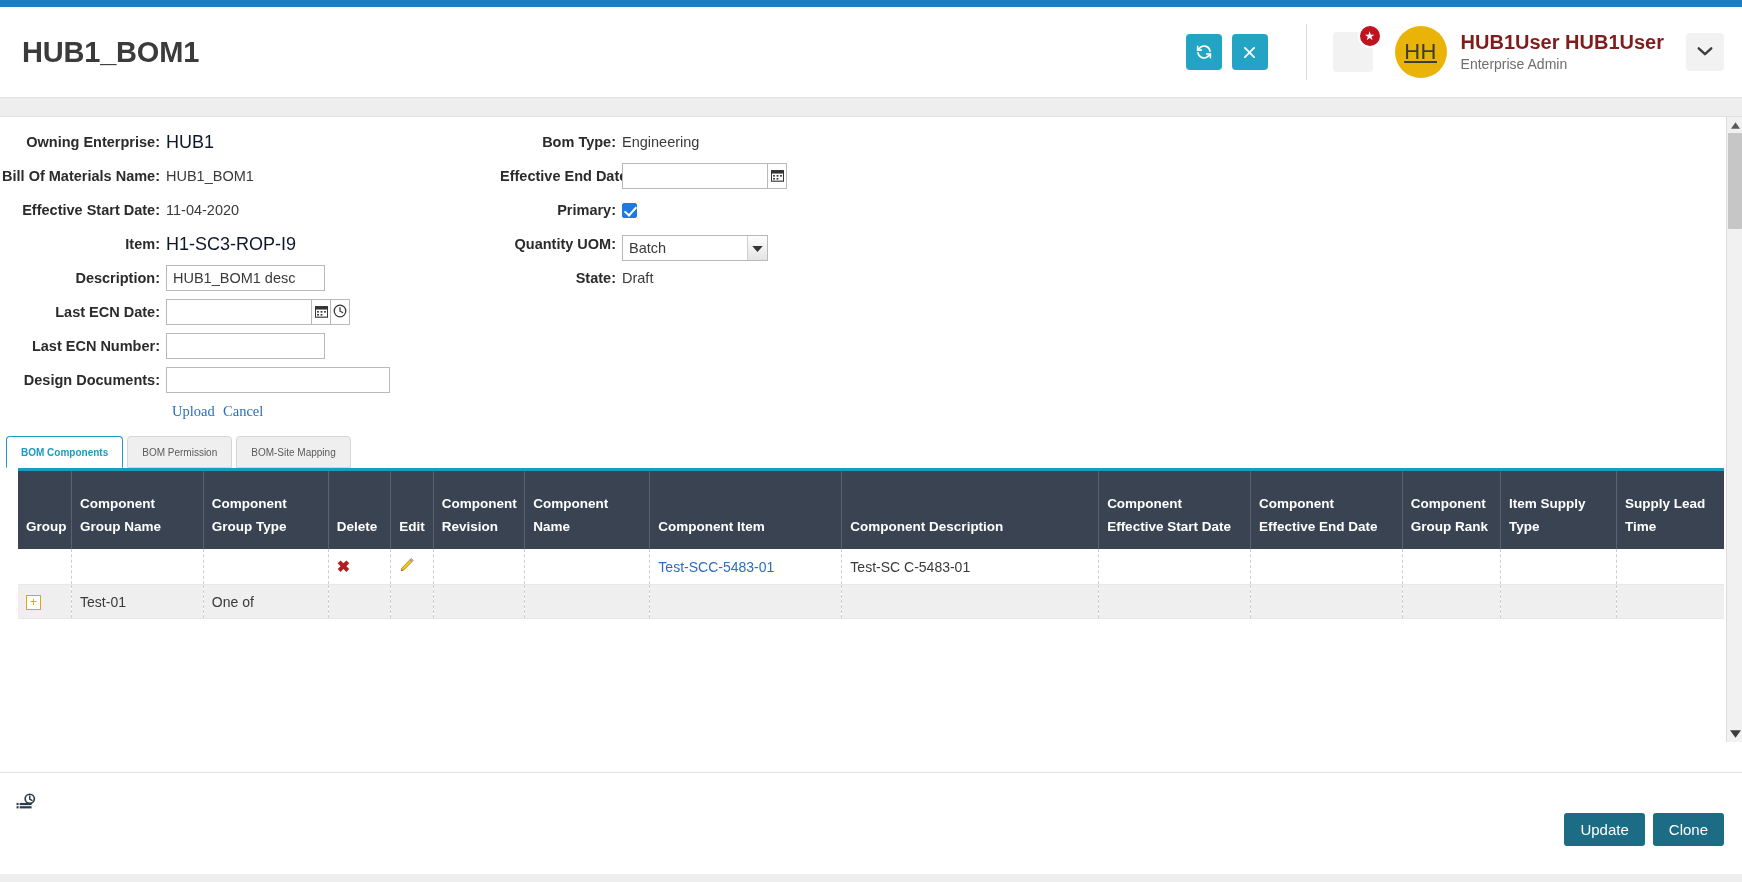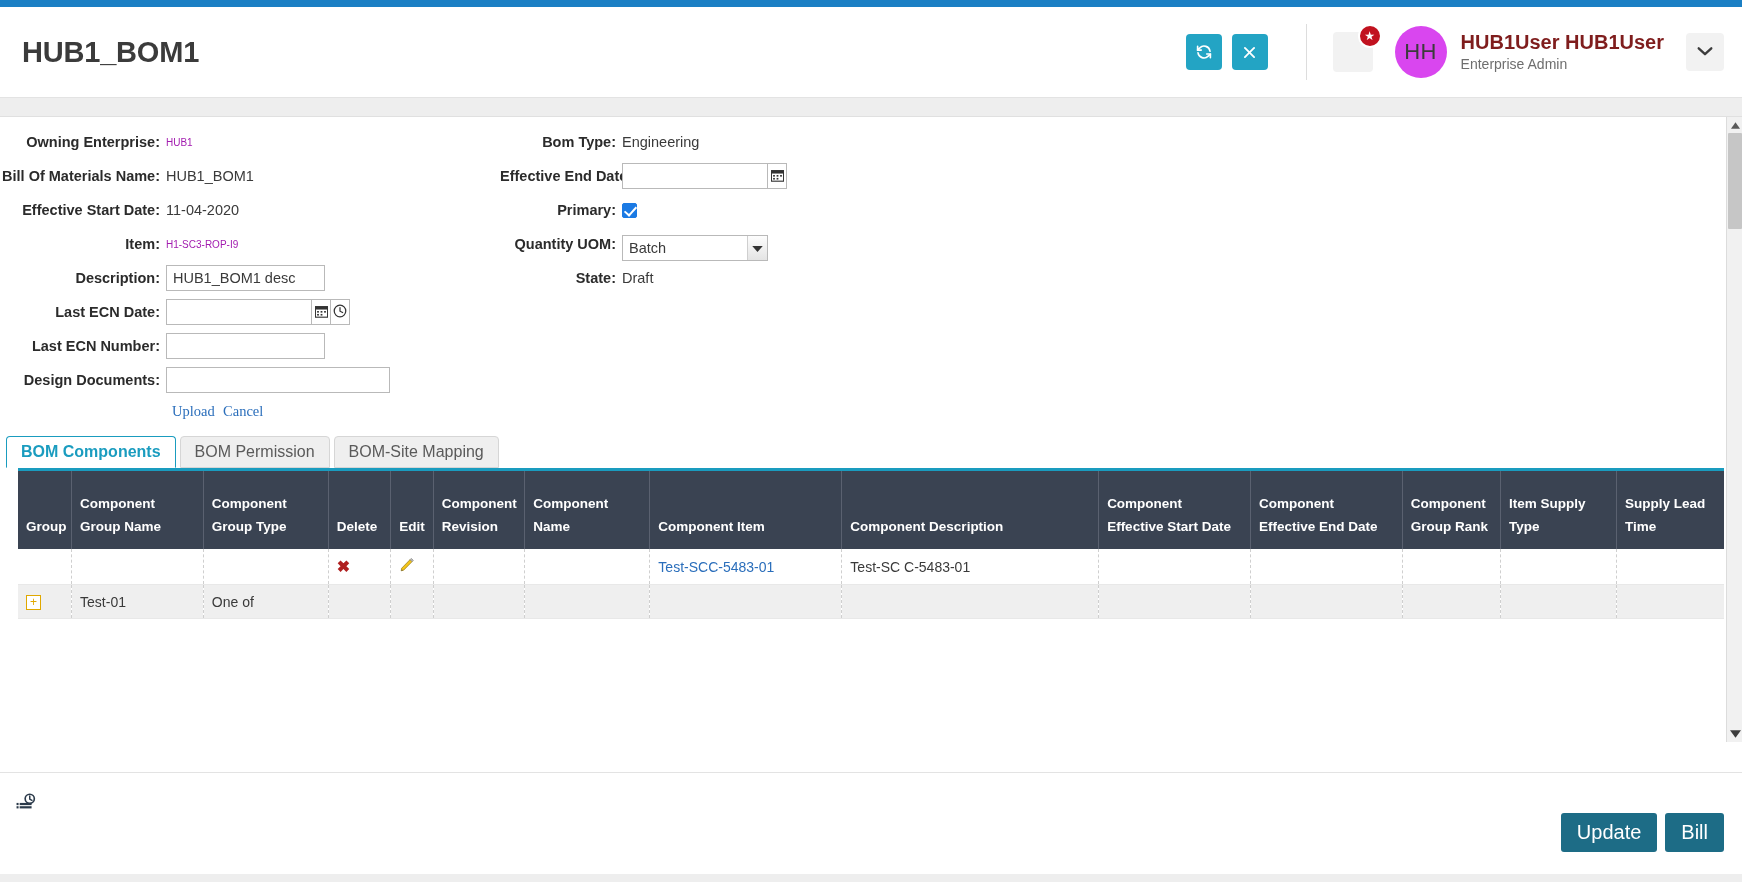--- a/index.html
+++ b/index.html
@@ -58,24 +58,25 @@
   .menu-btn .bar:nth-child(3) { width: 14px; }
   .notif-badge {
     position: absolute; top: -8px; right: -9px;
     width: 24px; height: 24px; border-radius: 50%;
     background: #c1121f; border: 2px solid #ffffff;
     display: flex; align-items: center; justify-content: center;
     color: #ffffff; font-size: 12px; line-height: 1;
   }
   .avatar {
     width: 52px; height: 52px; border-radius: 50%;
-    background: #d946ef; color: #3b3b3b;
+    background: #eab308; color: #3b3b3b;
     display: flex; align-items: center; justify-content: center;
     font-size: 22px; letter-spacing: 0.5px;
     margin-right: 14px;
+    text-decoration: underline;
   }
   .user-block { display: flex; flex-direction: column; justify-content: center; min-width: 180px; }
   .user-name { font-size: 20px; font-weight: bold; color: #7f1d1d; line-height: 1.25; }
   .user-role { font-size: 14px; color: #6e6e6e; line-height: 1.3; }
   .caret-btn {
     width: 38px; height: 38px; border-radius: 4px; background: #f2f2f2;
     display: flex; align-items: center; justify-content: center;
     margin-left: 22px; cursor: pointer; border: none;
   }
 
@@ -116,21 +117,21 @@
     min-height: 26px; margin-bottom: 8px;
   }
   .flabel {
     font-weight: bold; font-size: 14.5px; color: #2b2b2b;
     text-align: right; padding-right: 6px;
     white-space: nowrap;
   }
   .form-col.left .flabel { width: 166px; }
   .form-col.right .flabel { width: 122px; }
   .fvalue { font-size: 14.5px; color: #3a3a3a; }
-  .flink { font-size: 10px; color: #a21caf; text-decoration: none; cursor: pointer; }
+  .flink { font-size: 18px; color: #0f172a; text-decoration: none; cursor: pointer; }
   .ftext {
     height: 26px; border: 1px solid #b9b9b9; background: #fff;
     font-family: "Liberation Sans", sans-serif; font-size: 14.5px; color: #3a3a3a;
     padding: 0 6px; outline: none;
   }
   .w160 { width: 159px; }
   .w224 { width: 224px; }
   .w146 { width: 146px; }
   .datefield { display: flex; align-items: stretch; }
   .dbtn {
@@ -167,21 +168,21 @@
 
   
   .tabs {
     display: flex; align-items: flex-end;
     margin: 16px 0 0 6px;
     position: relative; z-index: 2;
   }
   .tab {
     height: 32px; padding: 0 14px;
     display: flex; align-items: center;
-    font-size: 16px; color: #5a5a5a;
+    font-size: 10px; color: #5a5a5a;
     background: #efefef; border: 1px solid #d6d6d6;
     margin-right: 4px; border-radius: 4px 4px 0 0;
     cursor: pointer; white-space: nowrap;
   }
   .tab.active {
     background: #ffffff; color: #1a9cbf; font-weight: bold;
     border: 1px solid #1a9cbf; border-bottom: 1px solid #ffffff;
   }
 
   
@@ -228,21 +229,21 @@
     position: absolute; left: 0; bottom: 0;
     width: 1742px; height: 110px;
     background: #ffffff; border-top: 1px solid #e3e3e3;
     display: flex; align-items: flex-start; justify-content: space-between;
     padding: 18px 18px 0 10px;
   }
   .footer-left { padding-left: 6px; }
   .footer-btns { display: flex; align-items: center; gap: 8px; align-self: flex-start; margin-top: 22px; }
   .btn {
     background: #1d6c86; color: #ffffff; border: none;
-    font-family: "Liberation Sans", sans-serif; font-size: 20px;
+    font-family: "Liberation Sans", sans-serif; font-size: 15px;
     padding: 8px 16px; border-radius: 3px; cursor: pointer;
   }
   .footer-bottom-band {
     position: absolute; left: 0; bottom: 0; width: 100%; height: 8px; background: #eeeeee;
   }
 </style>
 </head>
 <body>
 
 <div id="app">
@@ -551,18 +552,18 @@
           <polyline points="15,5.4 15,8.8 17.4,10.2" fill="none" stroke="#2b3a4a" stroke-width="1.6" stroke-linecap="round"></polyline>
           <rect x="4" y="13" width="13" height="2.4" fill="#2b3a4a"></rect>
           <rect x="4" y="16.6" width="13" height="2.4" fill="#2b3a4a"></rect>
           <rect x="0.6" y="13" width="2.2" height="2.4" fill="#2b3a4a"></rect>
           <rect x="0.6" y="16.6" width="2.2" height="2.4" fill="#2b3a4a"></rect>
         </svg>
       </span>
     </div>
     <div class="footer-btns">
       <button class="btn">Update</button>
-      <button class="btn">Bill</button>
+      <button class="btn">Clone</button>
     </div>
     <div class="footer-bottom-band"></div>
   </div>
 
 </div>
 
 </body></html>

